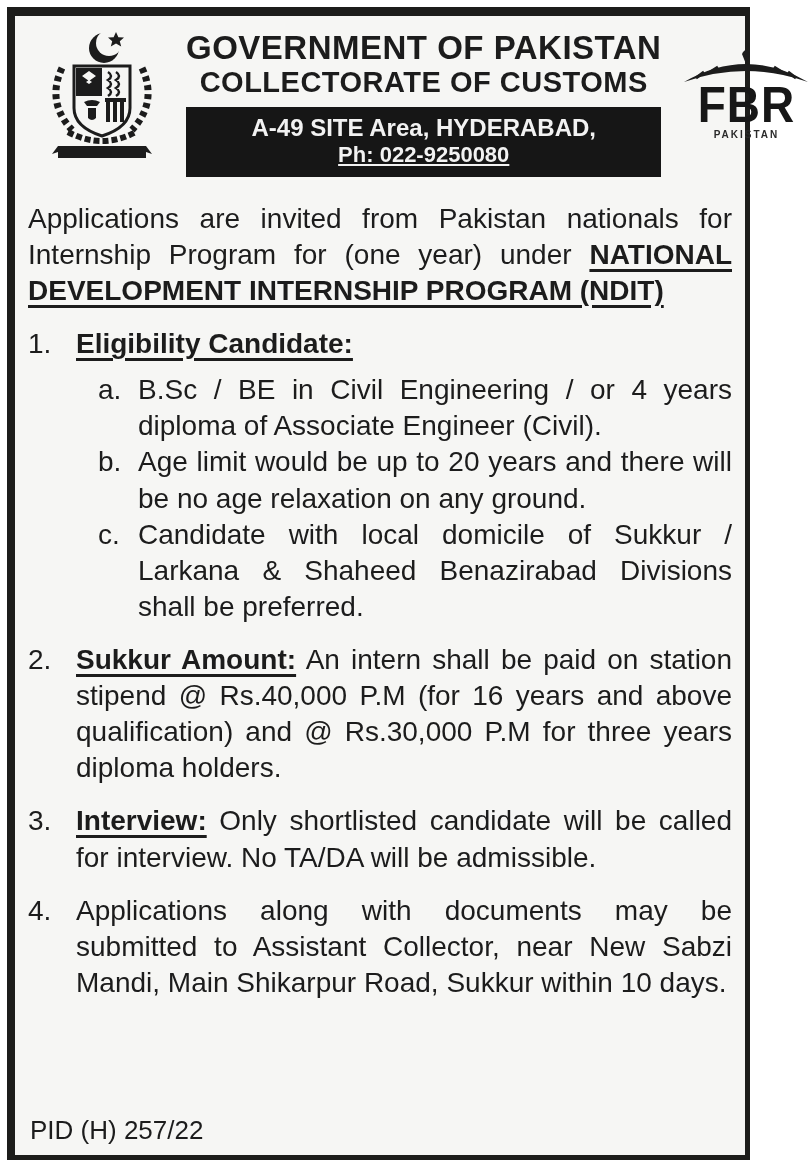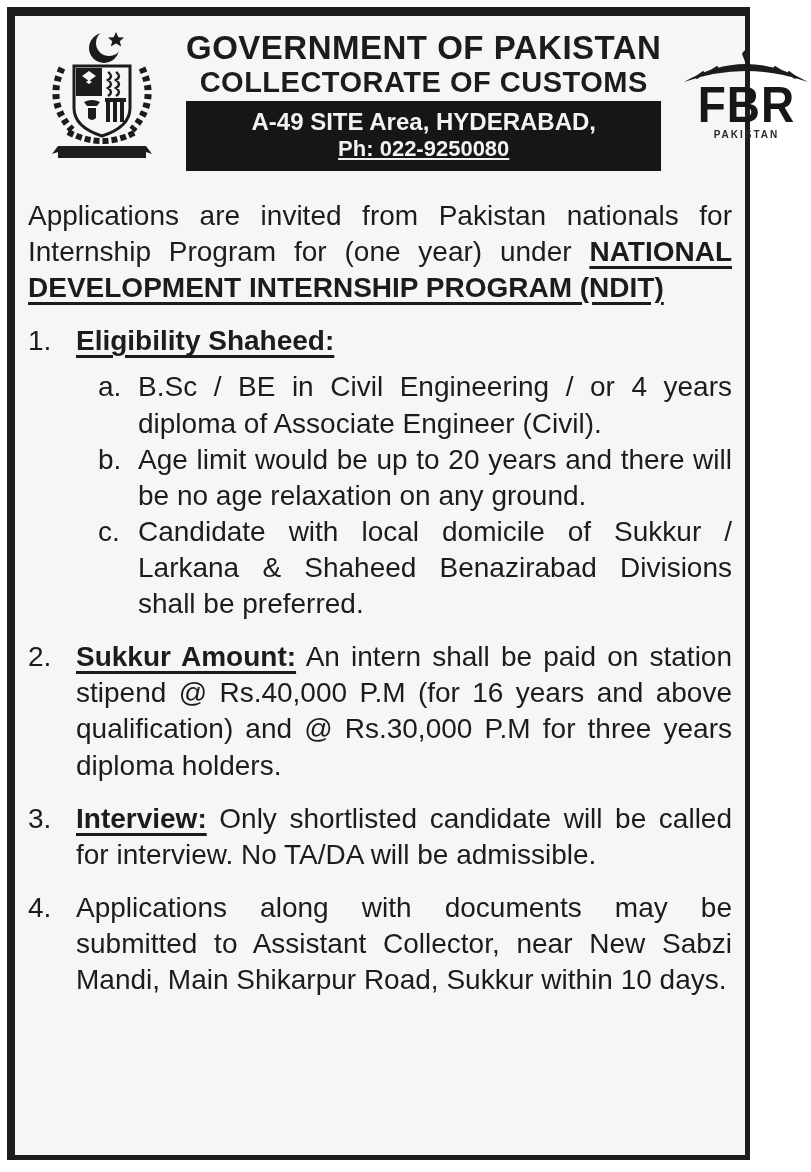--- a/index.html
+++ b/index.html
@@ -34,21 +34,21 @@
   .header-center { flex: 1 1 auto; text-align: center; padding-top: 2px; }
   .org1 {
     font-size: 33px; font-weight: 700; letter-spacing: 0.5px;
     line-height: 1.1; white-space: nowrap;
   }
   .org2 {
     font-size: 29px; font-weight: 700; letter-spacing: 0.5px;
     line-height: 1.15; white-space: nowrap;
   }
   .addr-box {
-    margin-top: 1px;
+    margin-top: 7px;
     background: #161616;
     color: #f2f2f2;
     padding: 7px 6px 8px 6px;
     font-weight: 700;
   }
   .addr-line1 { font-size: 24px; line-height: 1.2; }
   .addr-line2 { font-size: 22px; line-height: 1.2; text-decoration: underline; }
   .fbr-wrap {
     width: 150px; flex: 0 0 150px;
     text-align: center;
@@ -162,21 +162,21 @@
   </div>
 
   <p class="intro body-text">
     <span>Applications are invited from Pakistan nationals for Internship Program for (one year) under</span>
     <span class="emph">NATIONAL DEVELOPMENT INTERNSHIP PROGRAM (NDIT)</span>
   </p>
 
   <div class="item body-text">
     <div class="num">1.</div>
     <div class="content">
-      <span class="item-heading block">Eligibility Shaheed:</span>
+      <span class="item-heading block">Eligibility Candidate:</span>
       <div class="sublist">
         <div class="subitem">
           <div class="sublabel">a.</div>
           <div class="subtext">B.Sc / BE in Civil Engineering / or 4 years diploma of Associate Engineer (Civil).</div>
         </div>
         <div class="subitem">
           <div class="sublabel">b.</div>
           <div class="subtext">Age limit would be up to 20 years and there will be no age relaxation on any ground.</div>
         </div>
         <div class="subitem">
@@ -203,14 +203,15 @@
     </div>
   </div>
 
   <div class="item body-text">
     <div class="num">4.</div>
     <div class="content">
       <span>Applications along with documents may be submitted to Assistant Collector, near New Sabzi Mandi, Main Shikarpur Road, Sukkur within 10 days.</span>
     </div>
   </div>
 
+  <div class="pid">PID (H) 257/22</div>
 
 </div>
 
 </body></html>

